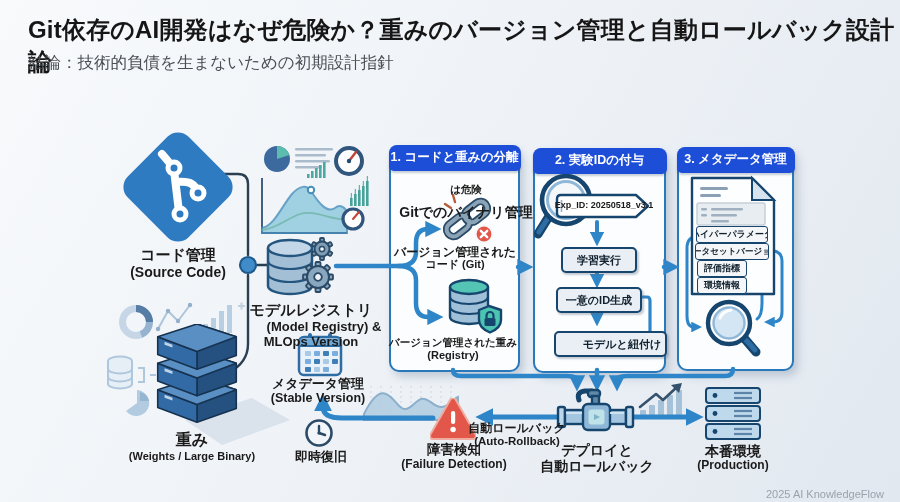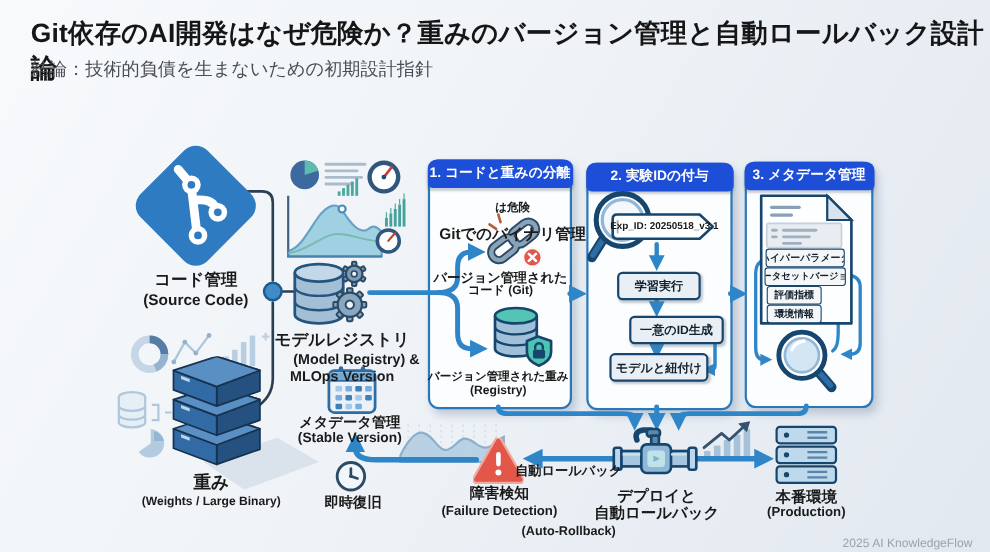--- a/index.html
+++ b/index.html
@@ -405,22 +405,22 @@
     <svg width="64" height="64" viewBox="0 0 64 64">
       <line x1="44" y1="42" x2="56" y2="56" stroke="#16456e" stroke-width="9" stroke-linecap="round"></line>
       <line x1="44" y1="42" x2="55" y2="54" stroke="#2e6da4" stroke-width="5" stroke-linecap="round"></line>
       <circle cx="29" cy="27" r="21" fill="#ffffff" stroke="#16456e" stroke-width="4.4"></circle>
       <circle cx="29" cy="27" r="15.5" fill="#d4e6f4" stroke="#8fb8d8" stroke-width="2.4"></circle>
       <path d="M20 22 Q23 15 31 14" fill="none" stroke="#ffffff" stroke-width="3" stroke-linecap="round"></path>
     </svg>
   </div>
 
   <div class="stepbox" style="left:561px;top:247px;width:72px;height:22px;">学習実行</div>
-  <div class="stepbox" style="left:556px;top:287px;width:82px;height:22px;margin-left:16px;">一意のID生成</div>
-  <div class="stepbox" style="left:554px;top:321px;width:86px;height:22px;">モデルと紐付け</div>
+  <div class="stepbox" style="left:556px;top:287px;width:82px;height:22px;">一意のID生成</div>
+  <div class="stepbox" style="left:554px;top:331px;width:86px;height:22px;padding-left:23px;">モデルと紐付け</div>
 
   <div class="chip" style="left:696px;top:226px;width:70px;height:15px;">ハイパーパラメータ</div>
   <div class="chip" style="left:695px;top:243px;width:72px;height:15px;font-size:8.5px;">データセットバージョン</div>
   <div class="chip" style="left:697px;top:260px;width:48px;height:15px;">評価指標</div>
   <div class="chip" style="left:697px;top:277px;width:48px;height:15px;">環境情報</div>
 
   <div class="title">Git依存のAI開発はなぜ危険か？重みのバージョン管理と自動ロールバック設計論</div>
   <div class="subtitle">結論：技術的負債を生まないための初期設計指針</div>
   <div class="credit">2025 AI KnowledgeFlow</div>
 
@@ -435,21 +435,21 @@
   <div class="lbl" style="left:192px;top:450px;font-size:11px;">(Weights / Large Binary)</div>
 
   <div class="lbl" style="left:318px;top:377px;font-size:13px;">メタデータ管理</div>
   <div class="lbl" style="left:318px;top:391px;font-size:12.5px;">(Stable Version)</div>
   <div class="lbl" style="left:321px;top:450px;font-size:13px;">即時復旧</div>
 
   <div class="lbl" style="left:454px;top:443px;font-size:13.5px;font-family:Liberation Mono, monospace;">障害検知</div>
   <div class="lbl" style="left:454px;top:458px;font-size:12px;">(Failure Detection)</div>
 
   <div class="lbl" style="left:517px;top:422px;font-size:12px;">自動ロールバック</div>
-  <div class="lbl" style="left:517px;top:435px;font-size:11.5px;margin-top:42px;">(Auto-Rollback)</div>
+  <div class="lbl" style="left:517px;top:435px;font-size:11.5px;">(Auto-Rollback)</div>
 
   <div class="lbl" style="left:597px;top:443px;font-size:14px;">デプロイと</div>
   <div class="lbl" style="left:597px;top:459px;font-size:14px;">自動ロールバック</div>
 
   <div class="lbl" style="left:733px;top:444px;font-size:14px;">本番環境</div>
   <div class="lbl" style="left:733px;top:459px;font-size:12px;">(Production)</div>
 
   <div class="lbl" style="left:466px;top:173px;font-size:14px;margin-top:32px;">Gitでのバイナリ管理</div>
   <div class="lbl" style="left:466px;top:184px;font-size:10.5px;">は危険</div>
   <div class="lbl" style="left:455px;top:246px;font-size:12px;">バージョン管理された</div>

